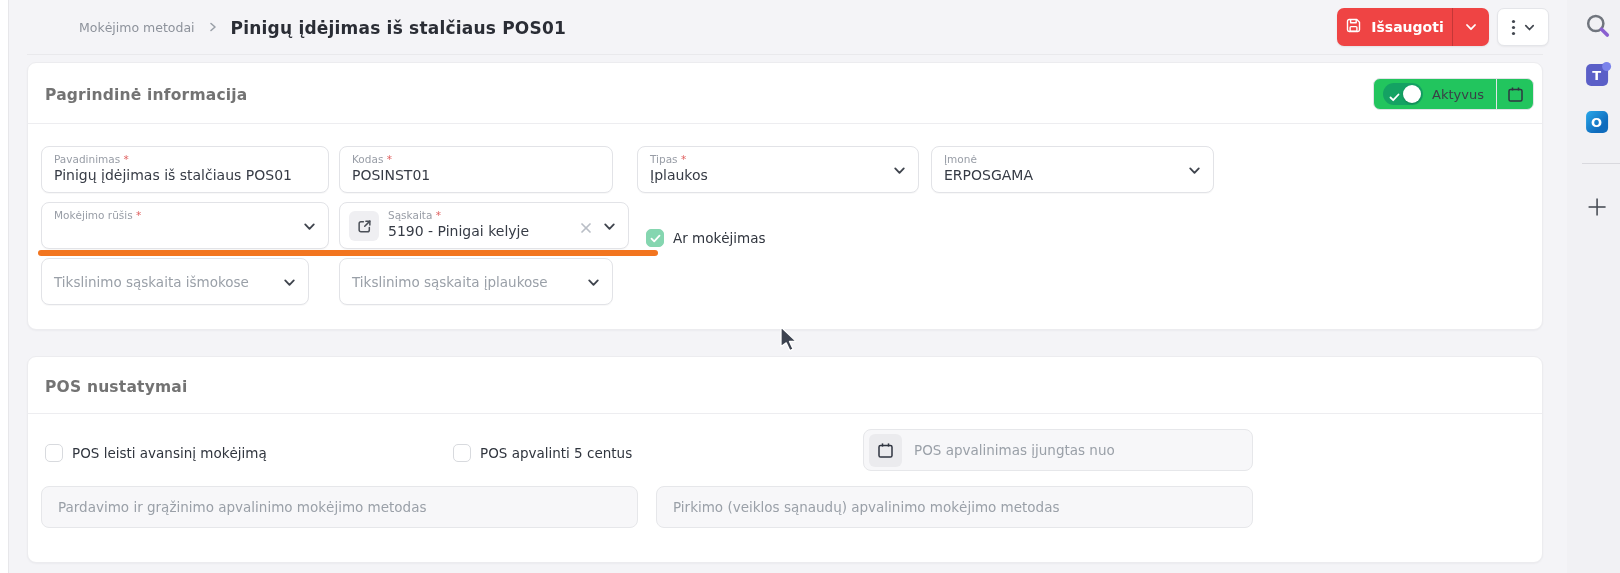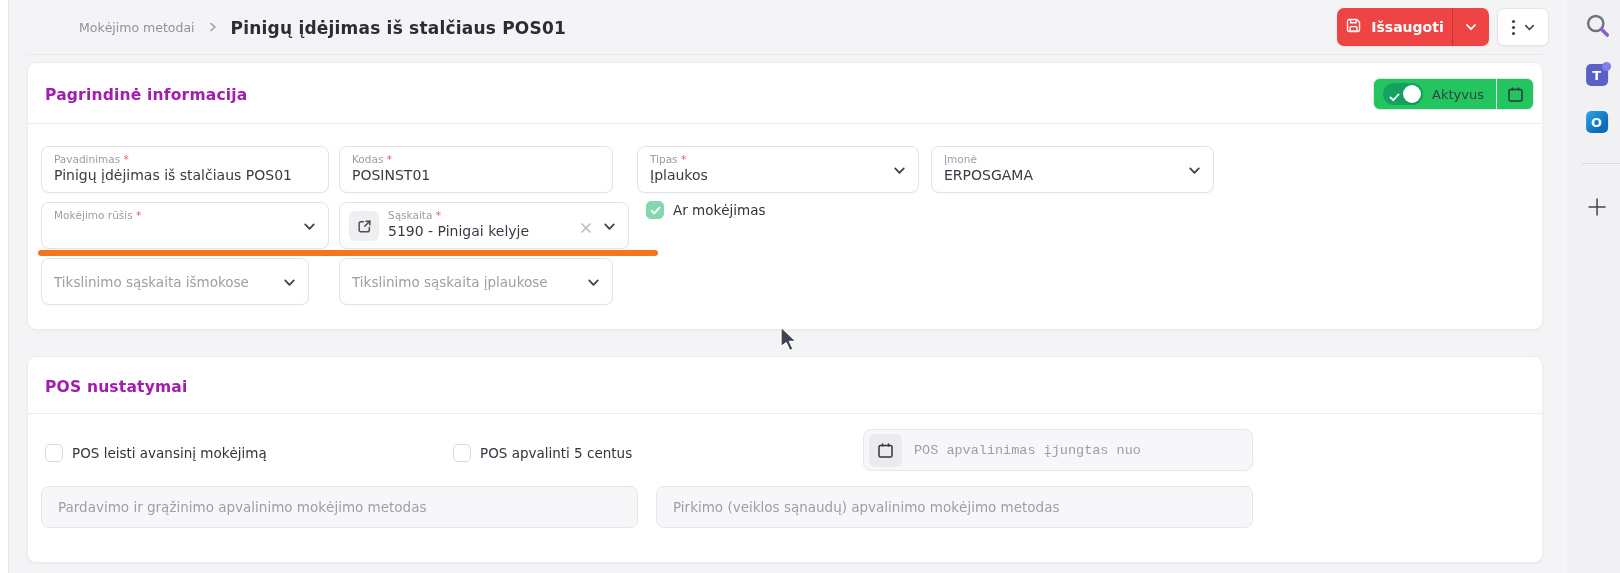--- a/index.html
+++ b/index.html
@@ -75,21 +75,21 @@
     cursor: pointer; box-shadow: 0 1px 2px rgba(0,0,0,.05);
   }
 
   
   .card {
     position: absolute; left: 27px; width: 1516px; background: #fff;
     border: 1px solid #ececef; border-radius: 9px;
     box-shadow: 0 1px 2px rgba(20,20,40,.04);
   }
   .card-title {
-    position: absolute; left: 17px; font-size: 15.5px; font-weight: bold; color: #a21caf;
+    position: absolute; left: 17px; font-size: 15.5px; font-weight: bold; color: #737373;
     letter-spacing: .2px;
   }
   .card-head-divider { position: absolute; left: 0; width: 100%; border-top: 1px solid #ededf0; }
 
   
   .status-pill {
     position: absolute; right: 8px; top: 15px; height: 32px;
     display: flex; align-items: center; background: #22c55e;
     border: 1px solid #e3e4e8; border-radius: 7px; overflow: hidden;
   }
@@ -302,21 +302,21 @@
         <svg width="12" height="12" viewBox="0 0 12 12">
             <line x1="2" y1="2" x2="10" y2="10" stroke="#b9bec6" stroke-width="1.7" stroke-linecap="round"></line>
             <line x1="10" y1="2" x2="2" y2="10" stroke="#b9bec6" stroke-width="1.7" stroke-linecap="round"></line>
           </svg>
       </span>
       <span class="chev"><svg width="15" height="15" viewBox="0 0 14 14">
             <polyline points="3,5 7,9.2 11,5" fill="none" stroke="#3f444d" stroke-width="1.7" stroke-linecap="round" stroke-linejoin="round"></polyline>
           </svg></span>
     </div>
 
-    <div class="checkbox-row" style="left: 618px; top: 138px;">
+    <div class="checkbox-row" style="left: 618px; top: 166px;">
       <div class="cb checked">
         <svg width="11" height="11" viewBox="0 0 11 11">
             <polyline points="1.5,5.7 4.2,8.3 9.5,2.6" fill="none" stroke="#fff" stroke-width="1.8" stroke-linecap="round" stroke-linejoin="round"></polyline>
           </svg>
       </div>
       <span class="cb-label">Ar mokėjimas</span>
     </div>
 
     <div class="field select-empty" style="left: 13px; top: 195px; width: 268px;">
       <span class="fplaceholder">Tikslinimo sąskaita išmokose</span>
@@ -342,21 +342,21 @@
     <div class="checkbox-row" style="left: 17px; top: 87px;">
       <div class="cb"></div>
       <span class="cb-label">POS leisti avansinį mokėjimą</span>
     </div>
 
     <div class="checkbox-row" style="left: 425px; top: 87px;">
       <div class="cb"></div>
       <span class="cb-label">POS apvalinti 5 centus</span>
     </div>
 
-    <div class="field gray select-empty" style="left: 835px; top: 72px; width: 390px; height: 42px; padding-left: 50px; font-family: Liberation Mono, monospace;">
+    <div class="field gray select-empty" style="left: 835px; top: 72px; width: 390px; height: 42px; padding-left: 50px;">
       <div class="icon-square">
         <svg width="17" height="17" viewBox="0 0 17 17" fill="none" stroke="#2f3440" stroke-width="1.5">
           <rect x="2" y="3.5" width="13" height="11.5" rx="1.6"></rect>
           <line x1="5.5" y1="1.4" x2="5.5" y2="4.6"></line>
           <line x1="11.5" y1="1.4" x2="11.5" y2="4.6"></line>
         </svg>
       </div>
       <span class="fplaceholder">POS apvalinimas įjungtas nuo</span>
     </div>
 

